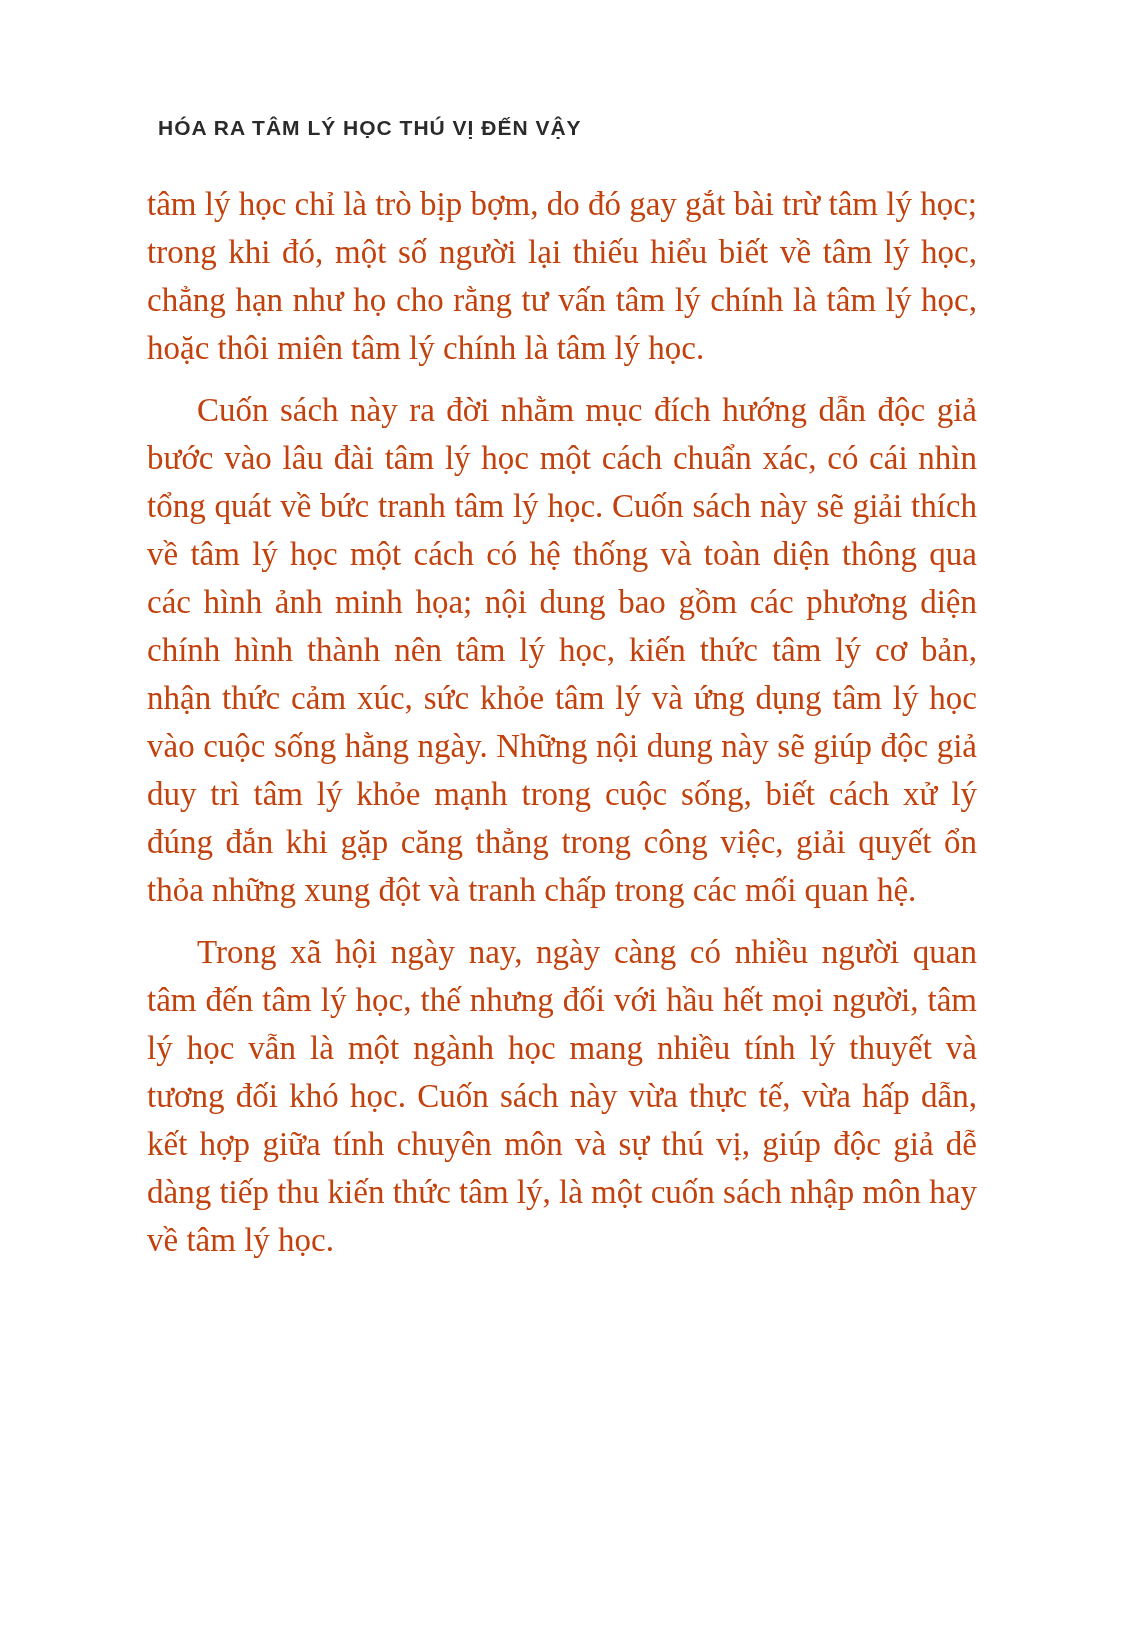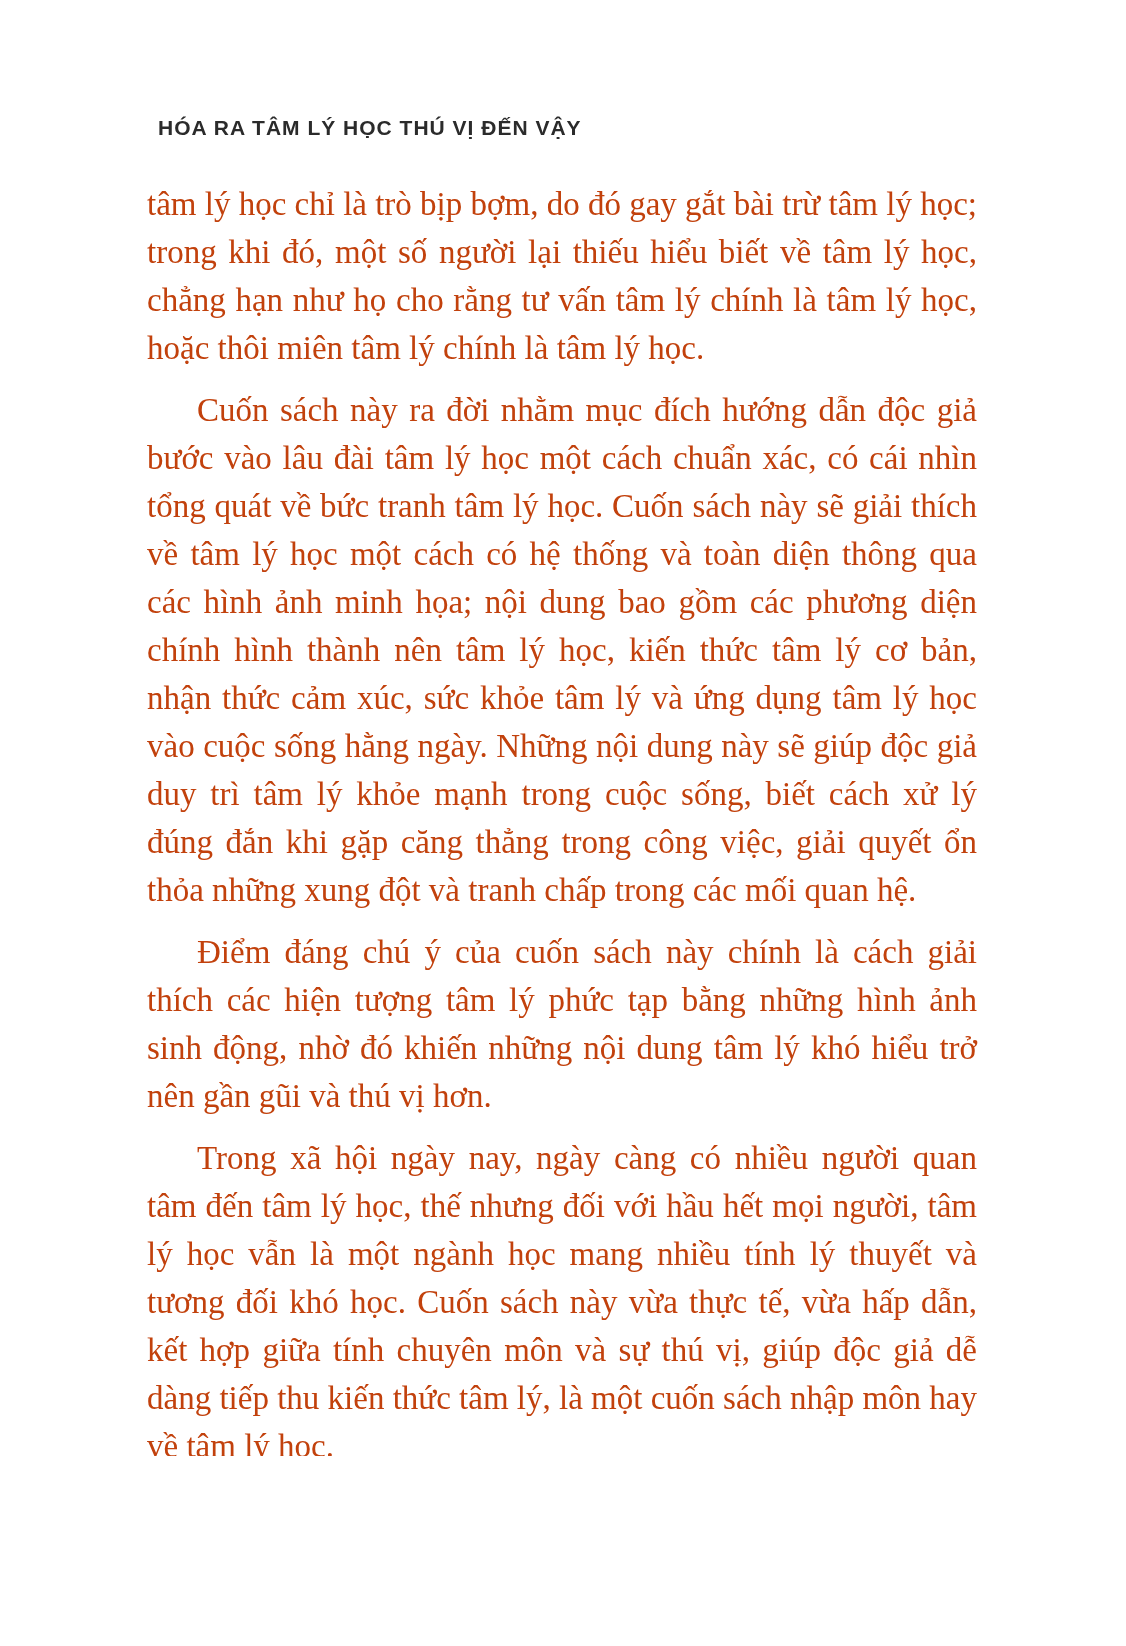--- a/index.html
+++ b/index.html
@@ -57,19 +57,18 @@
 </head>
 <body>
 
 <div class="page">
 
   <div class="running-header">HÓA RA TÂM LÝ HỌC THÚ VỊ ĐẾN VẬY</div>
 
   <div class="body-text">
     <p class="no-indent">tâm lý học chỉ là trò bịp bợm, do đó gay gắt bài trừ tâm lý học; trong khi đó, một số người lại thiếu hiểu biết về tâm lý học, chẳng hạn như họ cho rằng tư vấn tâm lý chính là tâm lý học, hoặc thôi miên tâm lý chính là tâm lý học.</p>
     <p>Cuốn sách này ra đời nhằm mục đích hướng dẫn độc giả bước vào lâu đài tâm lý học một cách chuẩn xác, có cái nhìn tổng quát về bức tranh tâm lý học. Cuốn sách này sẽ giải thích về tâm lý học một cách có hệ thống và toàn diện thông qua các hình ảnh minh họa; nội dung bao gồm các phương diện chính hình thành nên tâm lý học, kiến thức tâm lý cơ bản, nhận thức cảm xúc, sức khỏe tâm lý và ứng dụng tâm lý học vào cuộc sống hằng ngày. Những nội dung này sẽ giúp độc giả duy trì tâm lý khỏe mạnh trong cuộc sống, biết cách xử lý đúng đắn khi gặp căng thẳng trong công việc, giải quyết ổn thỏa những xung đột và tranh chấp trong các mối quan hệ.</p>
-    <p>Điểm đáng chú ý của cuốn sách này chính là cách giải thích các hiện tượng tâm lý phức tạp bằng những hình ảnh sinh động, nhờ đó khiến những nội dung tâm lý khó hiểu trở nên gần gũi và thú vị hơn.</p>
     <p>Trong xã hội ngày nay, ngày càng có nhiều người quan tâm đến tâm lý học, thế nhưng đối với hầu hết mọi người, tâm lý học vẫn là một ngành học mang nhiều tính lý thuyết và tương đối khó học. Cuốn sách này vừa thực tế, vừa hấp dẫn, kết hợp giữa tính chuyên môn và sự thú vị, giúp độc giả dễ dàng tiếp thu kiến thức tâm lý, là một cuốn sách nhập môn hay về tâm lý học.</p>
   </div>
 
   <div class="page-number">6</div>
 
 </div>
 
 </body></html>

